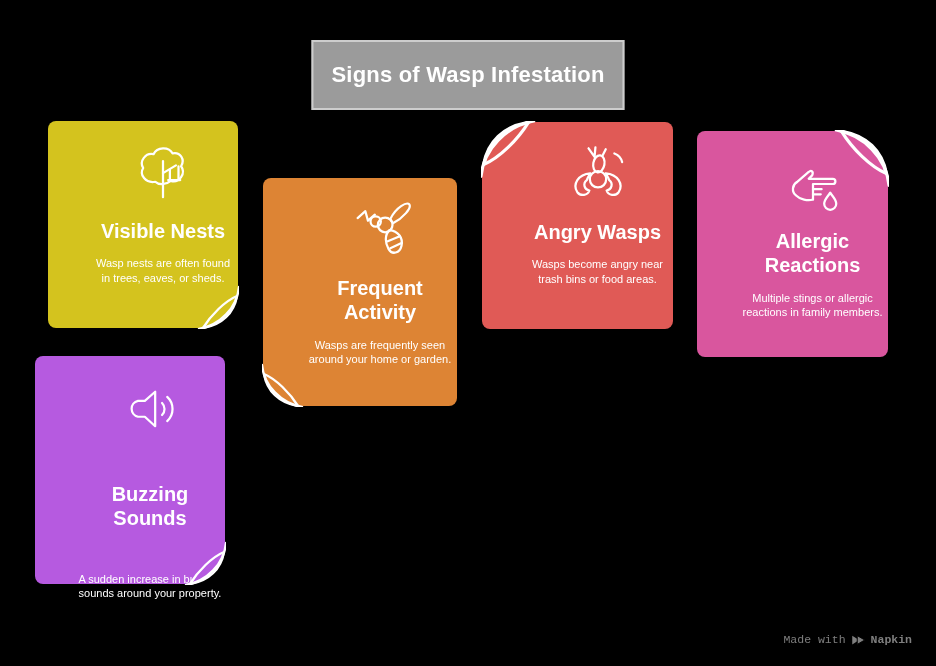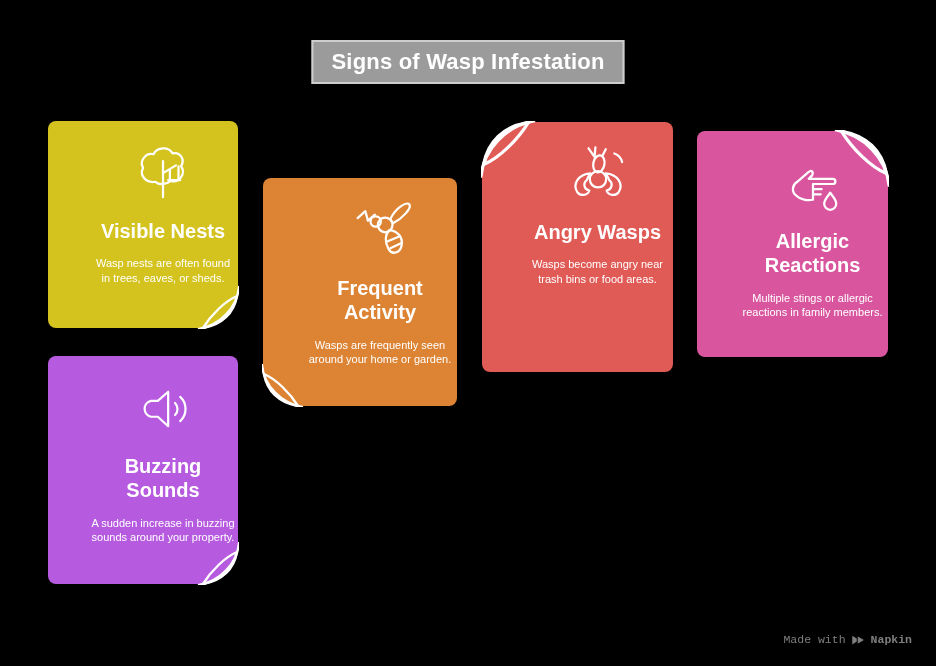--- a/index.html
+++ b/index.html
@@ -13,21 +13,21 @@
   
   .title-box{
     position:absolute;
     top:40px;left:50%;
     transform:translateX(-50%);
     background:#9b9b9b;
     border:2px solid #cdcdcd;
     color:#fff;
     font-size:22px;
     font-weight:700;
-    padding:7px 18px;
+    padding:20px 18px;
     white-space:nowrap;
     letter-spacing:.2px;
   }
   
   .card{
     position:absolute;
     box-sizing:border-box;
     border-radius:8px;
     background:var(--card-color);
     color:#fff;
@@ -55,23 +55,23 @@
     max-width:140px;
   }
   .card-body{
     font-size:11px;
     line-height:1.33;
     margin-top:13px;
     max-width:150px;
   }
   #card-0{left:48px;top:121px;width:190px;height:207px;}
   #card-1{left:263px;top:131px;width:194px;height:228px;margin-top:47px;}
-  #card-2{left:482px;top:122px;width:191px;height:250px;}
+  #card-2{left:482px;top:122px;width:191px;height:207px;}
   #card-3{left:697px;top:131px;width:191px;height:226px;}
-  #card-4{left:48px;top:356px;width:190px;height:228px;}
+  #card-4{left:35px;top:356px;width:190px;height:228px;gap:28px;}
   #card-0 .card-body{max-width:140px;}
   #card-4 .card-body{max-width:154px;}
   
   .curl{position:absolute;width:44px;height:44px;pointer-events:none;}
   .curl.br{right:-1px;bottom:-1px;}
   .curl.bl{left:-1px;bottom:-1px;transform:scaleX(-1);}
   .curl.tl{left:-1px;top:-1px;transform:scale(-1,-1);}
   .curl.tr{right:-1px;top:-1px;transform:scaleY(-1);}
   .curl.lg{width:58px;height:58px;}
   .curl .cut{fill:#000;stroke:none;}

